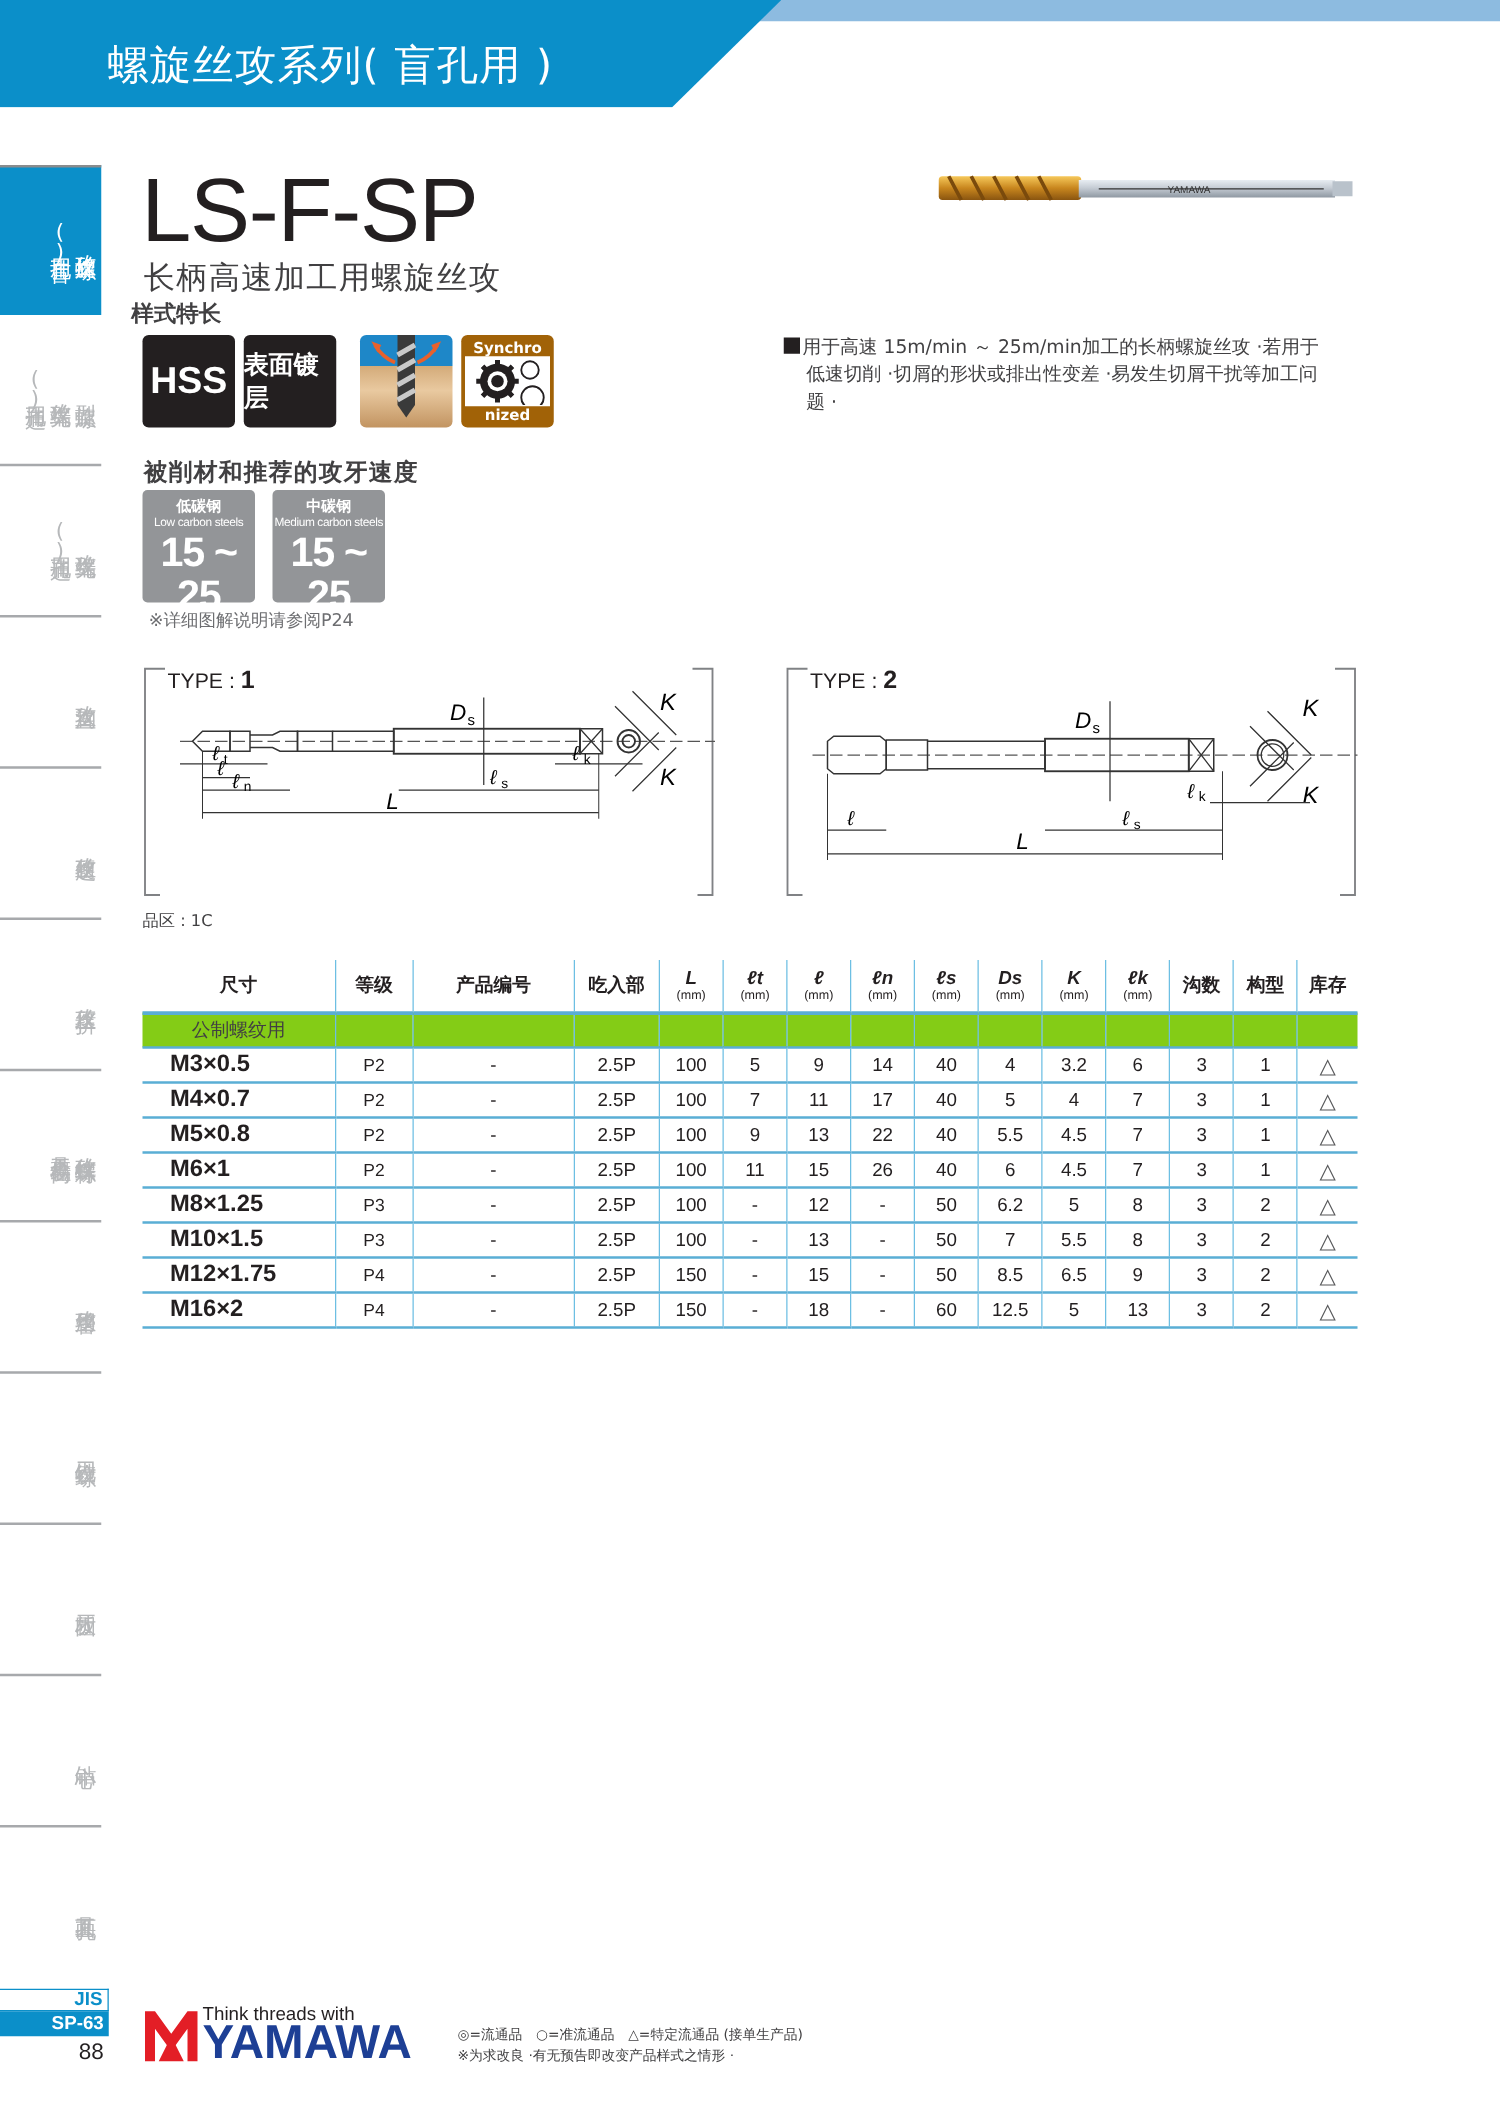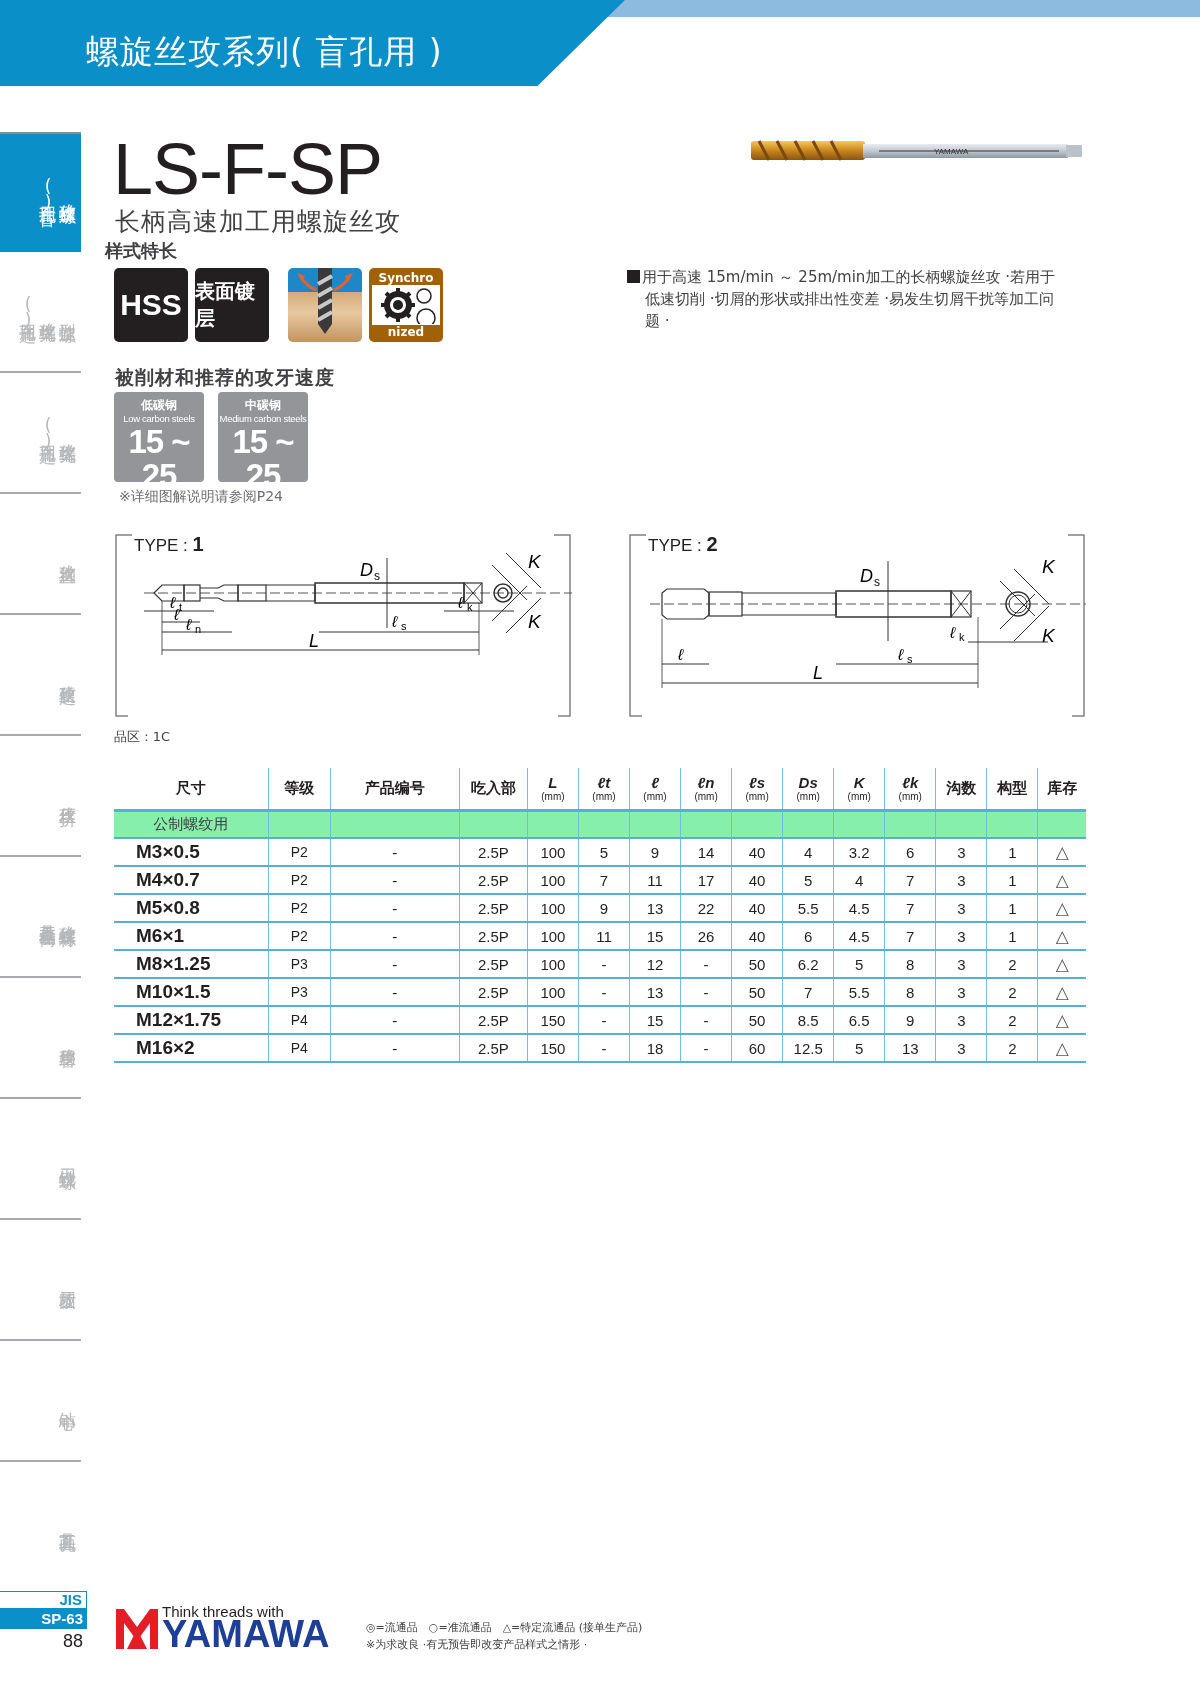--- a/index.html
+++ b/index.html
@@ -64,21 +64,21 @@
 
   
   .spec-table { position: absolute; left: 114px; top: 747px; width: 972px; border-collapse: collapse; table-layout: fixed; margin-top: 21px; }
   .spec-table th { height: 42px; font-size: 15px; font-weight: bold; color: #231f20; border-left: 1px solid #6dbfe3; border-bottom: 3px solid #5aaed5; vertical-align: middle; text-align: center; font-family: "Liberation Sans", sans-serif; }
   .spec-table th:first-child { border-left: none; }
   .spec-table th .unit { display: block; font-size: 10px; font-weight: normal; line-height: 11px; }
   .spec-table th .sym { font-size: 15px; line-height: 16px; font-style: italic; }
   .spec-table th.cn { font-size: 15px; font-family: "DejaVu Sans", sans-serif; }
   .spec-table td { height: 28px; font-family: "Liberation Sans", sans-serif; font-size: 15px; text-align: center; border-left: 1px solid #6dbfe3; border-bottom: 2px solid #5aaed5; color: #231f20; }
   .spec-table td:first-child { border-left: none; }
-  .spec-table tr.group td { background: #86efac; font-family: "DejaVu Sans", sans-serif; font-size: 15px; color: #414042; height: 28px; }
+  .spec-table tr.group td { background: #84cc16; font-family: "DejaVu Sans", sans-serif; font-size: 15px; color: #414042; height: 28px; }
   .spec-table td.size { text-align: left; padding-left: 22px; font-weight: bold; font-size: 19px; }
   .spec-table td.size-group { text-align: center; }
   .spec-table td.grade { font-size: 14px; }
   .spec-table td.stock { font-size: 17px; color: #58595b; }
 
   
   .footer-jis { position: absolute; left: 0; top: 1591px; width: 87px; height: 18px; border: 1px solid #0b8fc9; border-left: none; text-align: right; padding-right: 4px; font-family: "Liberation Sans", sans-serif; font-weight: bold; font-size: 15px; line-height: 16px; color: #0b8fc9; }
   .footer-sp { position: absolute; left: 0; top: 1609px; width: 87px; height: 20px; background: #0b8fc9; text-align: right; padding-right: 4px; font-family: "Liberation Sans", sans-serif; font-weight: bold; font-size: 15px; line-height: 20px; color: #fff; }
   .footer-page { position: absolute; left: 0; top: 1631px; width: 87px; text-align: right; padding-right: 4px; font-family: "Liberation Sans", sans-serif; font-size: 18px; color: #231f20; }
   .logo { position: absolute; left: 114px; top: 1607px; }

